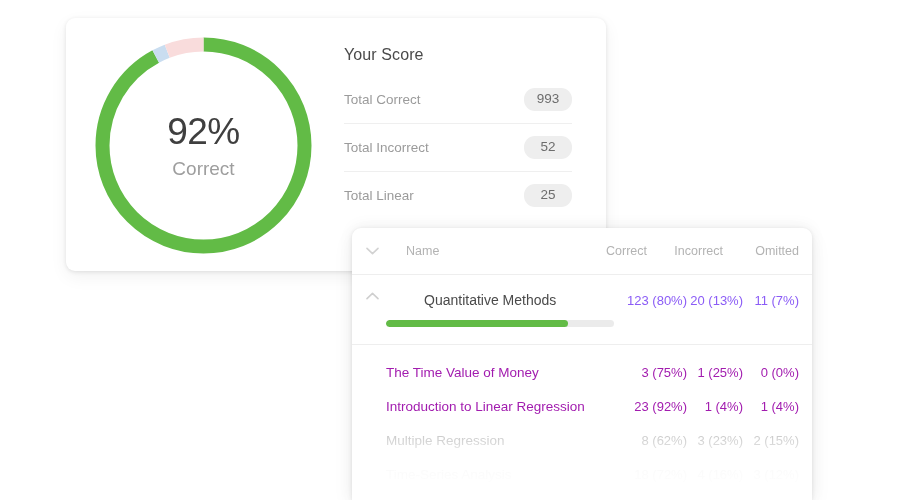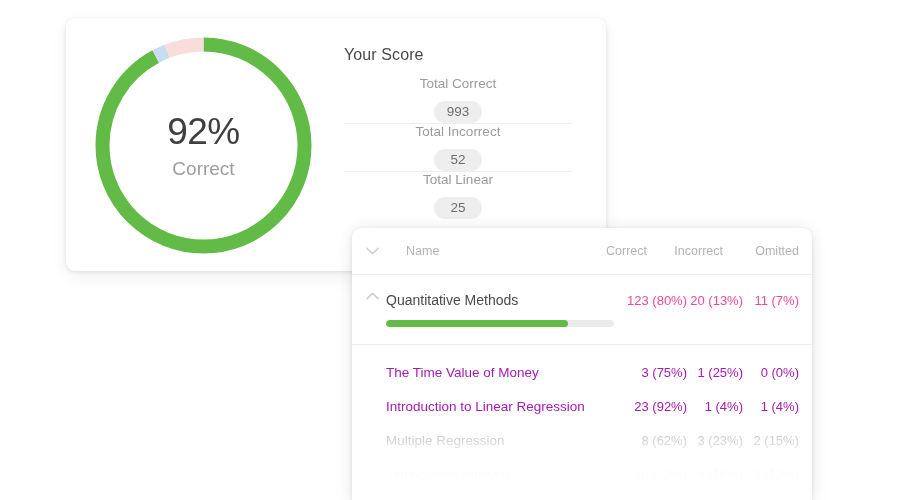--- a/index.html
+++ b/index.html
@@ -77,21 +77,20 @@
     color: #4a4a4a;
     margin-bottom: 12px;
     letter-spacing: 0.1px;
   }
   .score-row {
     height: 47px;
     display: flex;
     align-items: center;
     justify-content: space-between;
     border-bottom: 1px solid #efefef;
-    flex-direction: column;
   }
   .score-row.last { border-bottom: none; }
   .score-row-label {
     font-size: 13.5px;
     color: #9b9b9b;
   }
   .score-row-value {
     font-size: 13.5px;
     color: #6d6d6d;
     background: #eeeeee;
@@ -169,22 +168,22 @@
   }
 
   
   #group-row {
     height: 70px;
     border-bottom: 1px solid #eeeeee;
     align-items: flex-start;
     padding-top: 17px;
     position: relative;
   }
-  #group-row .tname { color: #4a4a4a; font-size: 14px; }
-  #group-row .tcell { color: #ec4899; padding-top: 1px; }
+  #group-row .tname { color: #4a4a4a; font-size: 14px; margin-left: 38px; }
+  #group-row .tcell { color: #8b5cf6; padding-top: 1px; }
   #progress-track {
     position: absolute;
     left: 34px;
     top: 45px;
     width: 228px;
     height: 7px;
     background: #ebebeb;
     border-radius: 4px;
     overflow: hidden;
   }

